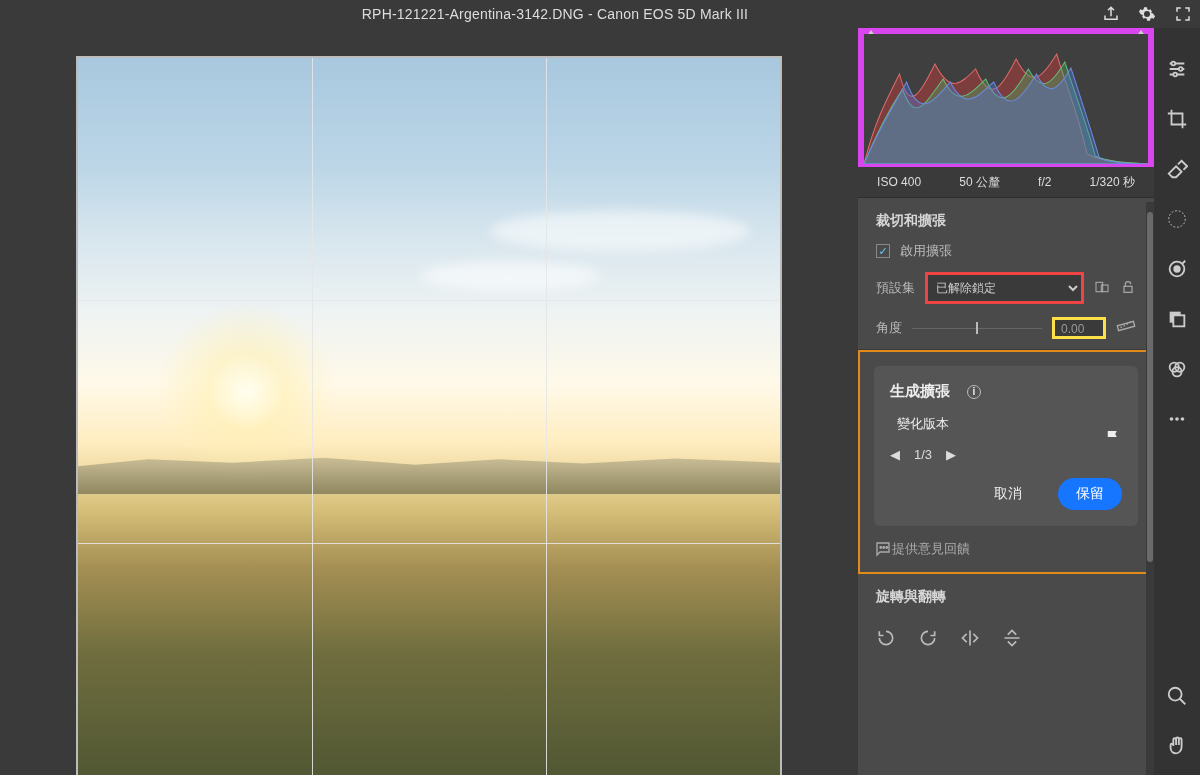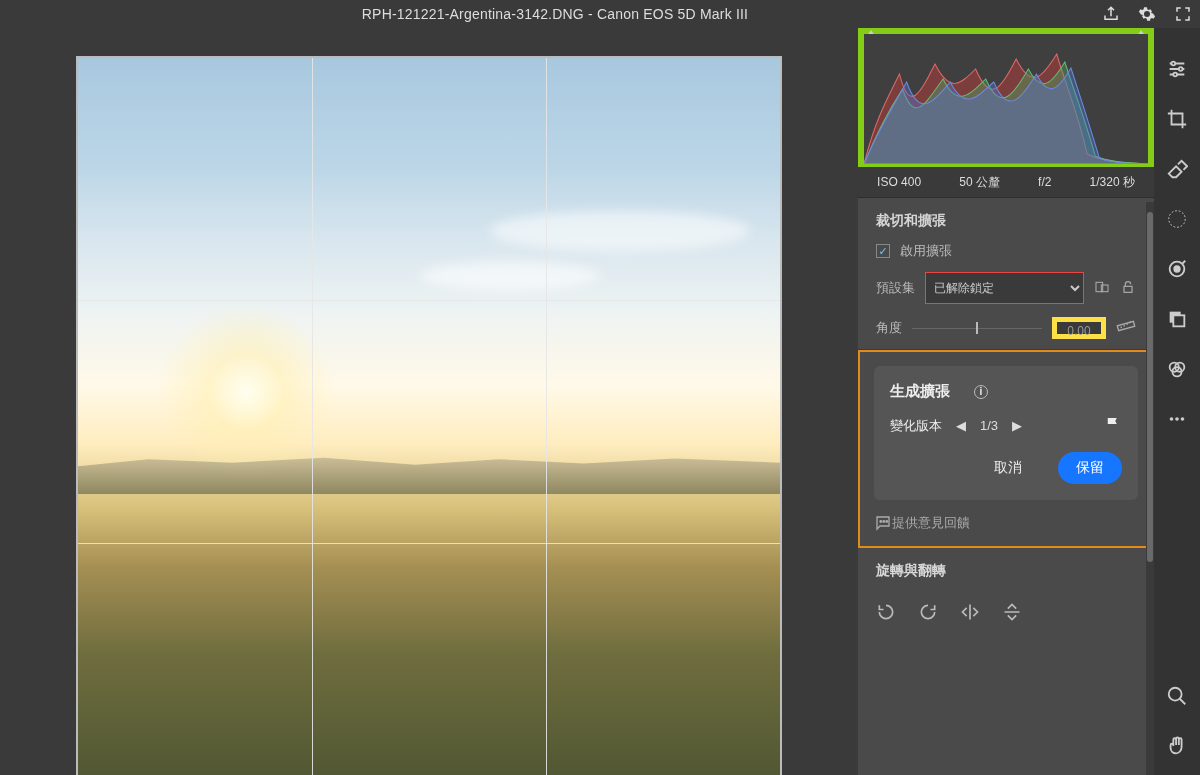--- a/index.html
+++ b/index.html
@@ -40,52 +40,52 @@
 
   
   .rightcol { width: 342px; display:flex; }
   .panel { width: 296px; background: #4a4a4a; display:flex; flex-direction:column; position:relative; }
   .toolstrip { width: 46px; background: #333; display:flex; flex-direction:column; align-items:center; padding-top: 30px; gap: 28px; position:relative; }
   .toolstrip .tool, .toolstrip .tool svg { width: 22px; height: 22px; color:#ccc; }
   .tool.active { color:#fff; }
   .toolstrip .bottom-tools { position:absolute; bottom: 18px; left:0; right:0; display:flex; flex-direction:column; align-items:center; gap:28px; }
 
   
-  .histo-wrap { height: 170px; background:#84cc16; position:relative; border-bottom:1px solid #2d2d2d; }
+  .histo-wrap { height: 170px; background:#d946ef; position:relative; border-bottom:1px solid #2d2d2d; }
   .histo { position:absolute; left:6px; right:6px; top:6px; height:130px; background:#3f3f3f; }
   .tri { position:absolute; top:2px; width:0; height:0; border-left:7px solid transparent; border-right:7px solid transparent; border-bottom:10px solid #ccc; }
   .tri.left { left:6px; }
   .tri.right { right:6px; }
   .histo svg { width:100%; height:100%; }
   .meta-row { position:absolute; left:0; right:0; bottom:0; height:30px; display:flex; align-items:center; justify-content:space-around; color:#ddd; font-size:12px; background:#3a3a3a; }
 
   
   .section { padding: 14px 18px 10px; border-bottom:1px solid #3a3a3a; color:#bbb; }
   .sec-head { display:flex; align-items:center; justify-content:space-between; color:#d6d6d6; font-size:14px; font-weight:600; margin-bottom:12px; }
   .row { display:flex; align-items:center; gap:10px; margin-bottom:12px; font-size:13px; }
   .checkbox { width:14px; height:14px; border:1px solid #888; display:inline-flex; align-items:center; justify-content:center; background:#4a4a4a; }
   .checkbox.checked::after { content:"✓"; color:#6cf; font-size:11px; line-height:1; }
-  select.preset { background:#3a3a3a; color:#ccc; border:1px solid #ef4444; height:32px; flex:1; font-size:12px; padding:0 4px; }
+  select.preset { background:#3a3a3a; color:#ccc; border:3px solid #ef4444; height:32px; flex:1; font-size:12px; padding:0 4px; }
   .slot-icons { display:flex; gap:10px; color:#aaa; }
   .slot-icons svg { width:16px; height:16px; }
   .angle-row { display:flex; align-items:center; gap:10px; }
-  .angle-val { width:54px; height:22px; background:#3a3a3a; border:5px solid #fde047; color:#999; font-size:12px; text-align:center; padding:2px 6px; }
+  .angle-val { width:54px; height:22px; background:#3a3a3a; border:3px solid #fde047; color:#999; font-size:12px; text-align:left; padding:2px 6px; }
   .angle-slider { flex:1; height:8px; position:relative; }
   .angle-slider::before { content:""; position:absolute; left:0; right:0; top:50%; height:1px; background:#666; }
   .angle-slider::after { content:""; position:absolute; left:50%; top:50%; width:2px; height:12px; background:#bbb; transform:translate(-50%,-50%); }
   .ruler-icon svg { width:20px; height:20px; color:#aaa; }
 
   
   .gen-card-wrap { border:2px solid #e38a1c; margin: 0; padding: 14px; }
   .gen-card { background:#555; border-radius:6px; padding:16px; color:#eee; }
   .gen-head { display:flex; align-items:center; justify-content:space-between; margin-bottom:14px; }
-  .gen-title { font-size:15px; font-weight:600; display:flex; align-items:center; gap:24px; }
+  .gen-title { font-size:15px; font-weight:600; display:flex; align-items:center; gap:17px; }
   .gen-title .info { width:14px; height:14px; border:1px solid #bbb; border-radius:50%; display:inline-flex; align-items:center; justify-content:center; font-size:10px; }
   .var-row { display:flex; align-items:center; justify-content:space-between; margin-bottom:16px; }
-  .var-left { display:flex; align-items:center; gap:14px; }
+  .var-left { display:flex; align-items:center; gap:14px;flex-direction:column; }
   .var-left .nav { display:flex; align-items:center; gap:14px; color:#ddd; }
   .var-left .nav span { cursor:pointer; }
   .flag svg { width:18px; height:18px; color:#eee; }
   .gen-btn-row { display:flex; justify-content:flex-end; margin-bottom:18px; }
   .gen-btn { display:flex; align-items:center; gap:6px; border:1px solid #888; border-radius:4px; padding:6px 10px; color:#eee; font-size:13px; }
   .gen-btn svg { width:16px; height:16px; }
   .action-row { display:flex; justify-content:flex-end; gap:18px; align-items:center; }
   .btn { border:none; border-radius:16px; padding:7px 18px; font-size:14px; cursor:pointer; }
   .btn-cancel { background:transparent; color:#eee; }
   .btn-keep { background:#1676ff; color:#fff; }

